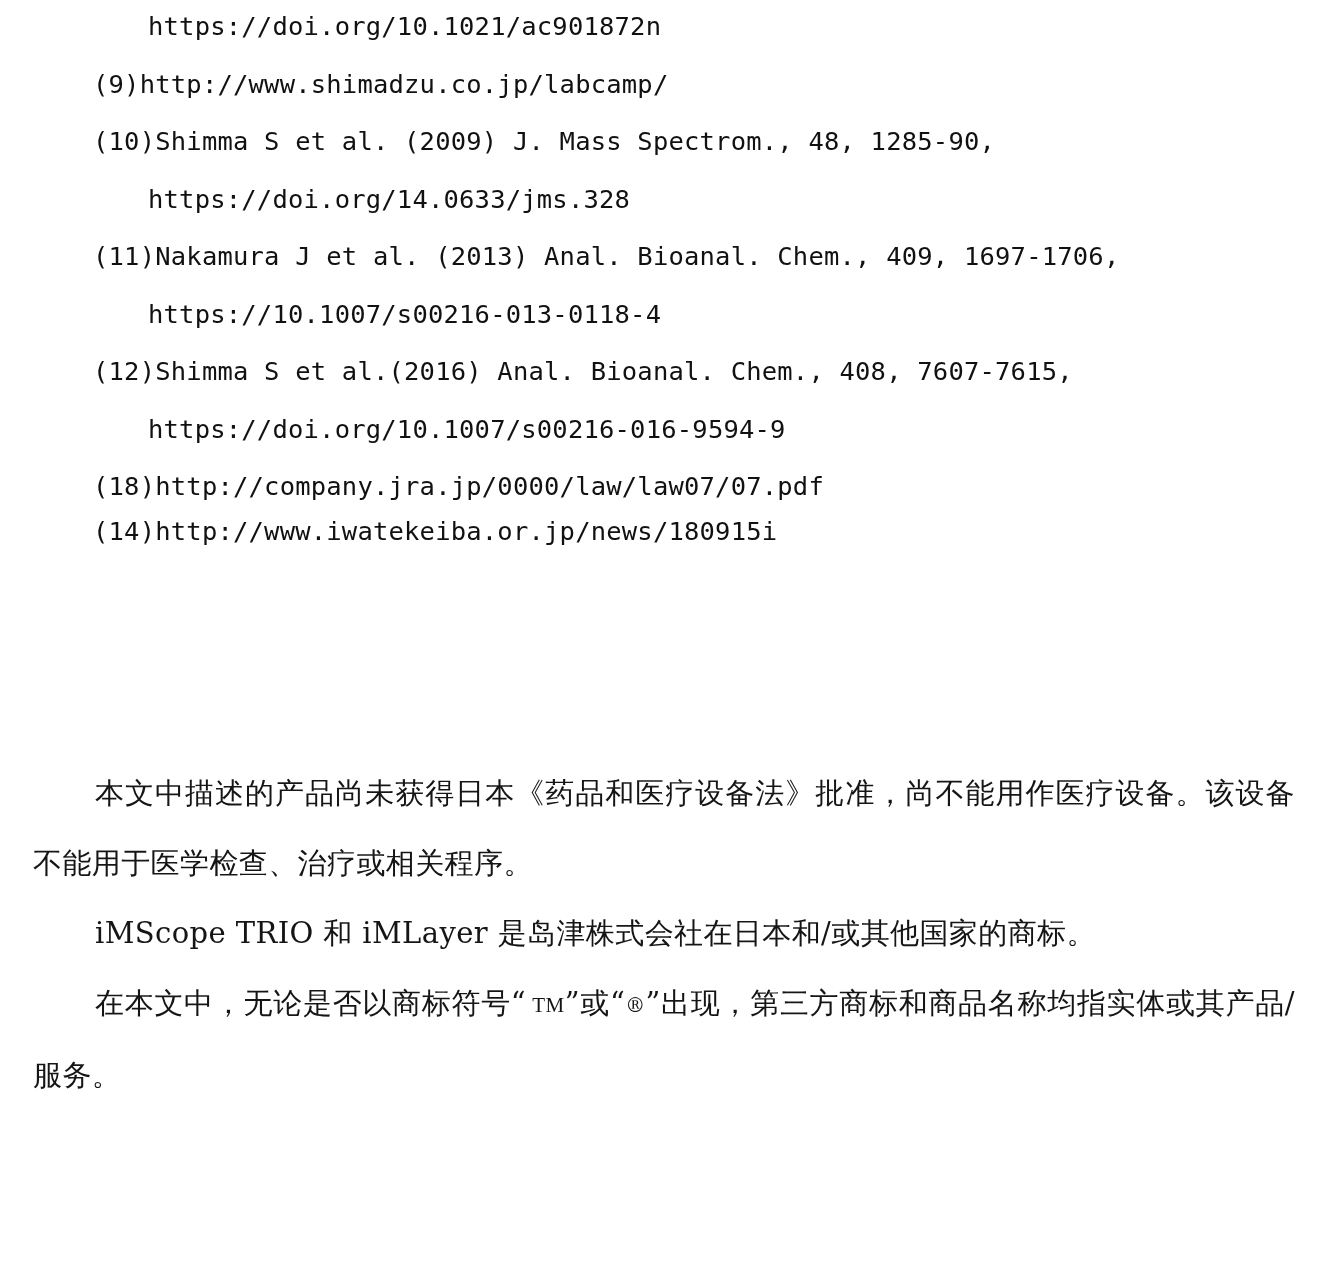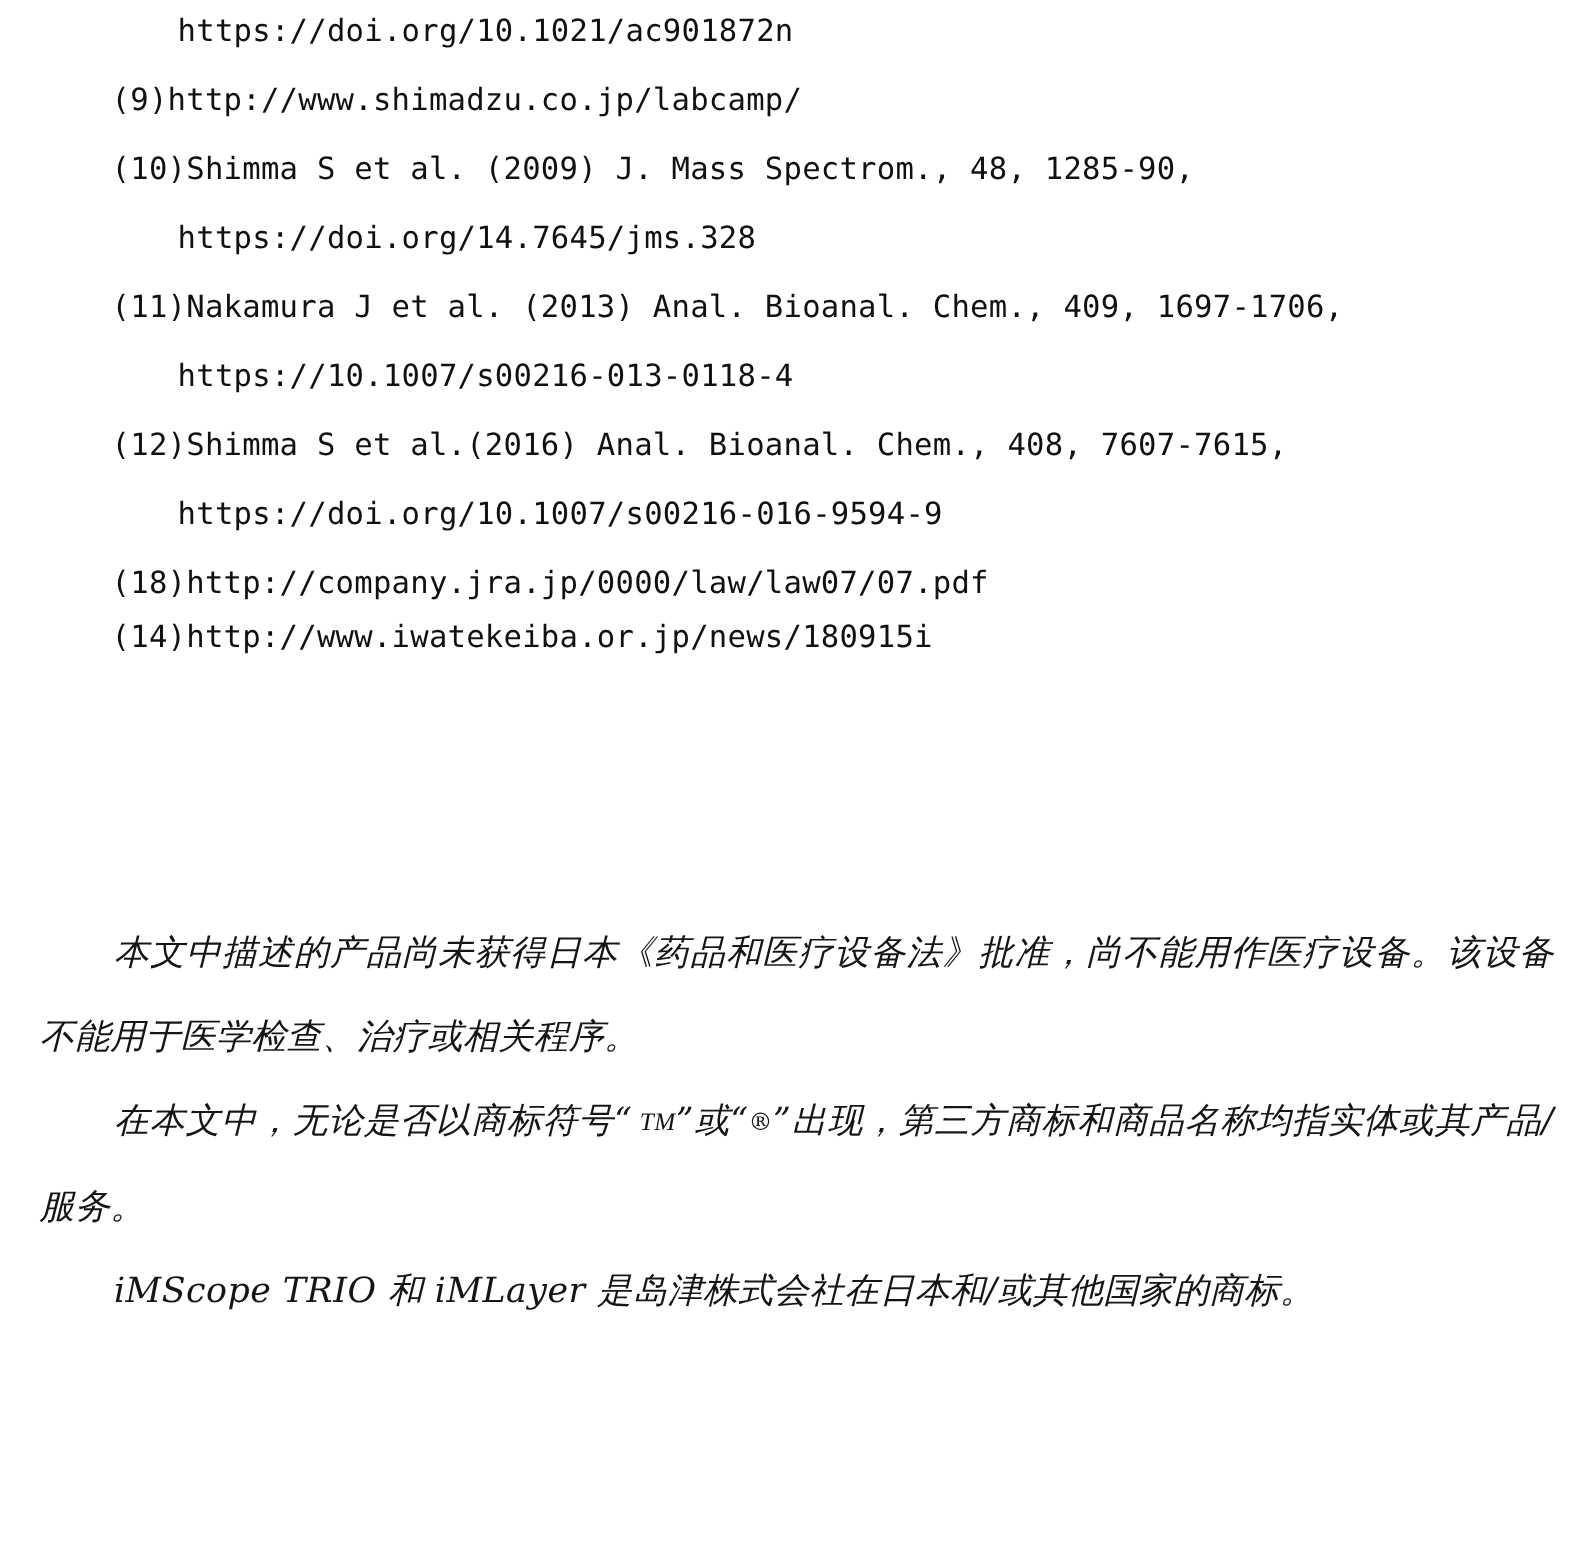--- a/index.html
+++ b/index.html
@@ -73,21 +73,20 @@
   .cn-para {
     font-family: "DejaVu Serif", "Liberation Serif", serif;
     font-size: 29px;
     line-height: 70px;
     color: #151515;
     text-align: justify;
     text-justify: inter-ideograph;
     margin: 0;
     text-indent: 62px;
     letter-spacing: 0.4px;
-    font-style: italic;
   }
 
   .cn-para + .cn-para {
     margin-top: 0;
   }
 
   .tm-mark {
     font-family: "Liberation Serif", "DejaVu Serif", serif;
     font-size: 21px;
     letter-spacing: 0.5px;
@@ -104,37 +103,37 @@
 
 <div class="page">
 
   <div class="reference-list">
 
     <div class="ref-line ref-cont" style="top:14px;">https://doi.org/10.1021/ac901872n</div>
 
     <div class="ref-line ref-entry" style="top:46px;"><span class="ref-num">(9)</span><span class="ref-text">http://www.shimadzu.co.jp/labcamp/</span></div>
 
     <div class="ref-line ref-entry" style="top:78px;"><span class="ref-num">(10)</span><span class="ref-text">Shimma S et al. (2009) J. Mass Spectrom., 48, 1285-90,</span></div>
-    <div class="ref-line ref-cont" style="top:110px;">https://doi.org/14.7645/jms.328</div>
+    <div class="ref-line ref-cont" style="top:110px;">https://doi.org/14.0633/jms.328</div>
 
     <div class="ref-line ref-entry" style="top:142px;"><span class="ref-num">(11)</span><span class="ref-text">Nakamura J et al. (2013) Anal. Bioanal. Chem., 409, 1697-1706,</span></div>
     <div class="ref-line ref-cont" style="top:174px;">https://10.1007/s00216-013-0118-4</div>
 
     <div class="ref-line ref-entry" style="top:206px;"><span class="ref-num">(12)</span><span class="ref-text">Shimma S et al.(2016) Anal. Bioanal. Chem., 408, 7607-7615,</span></div>
     <div class="ref-line ref-cont" style="top:238px;">https://doi.org/10.1007/s00216-016-9594-9</div>
 
     <div class="ref-line ref-entry" style="top:270px;"><span class="ref-num">(18)</span><span class="ref-text">http://company.jra.jp/0000/law/law07/07.pdf</span></div>
 
     <div class="ref-line ref-entry" style="top:289px;"><span class="ref-num">(14)</span><span class="ref-text">http://www.iwatekeiba.or.jp/news/180915i</span></div>
 
   </div>
 
   <div class="body-block">
 
     <p class="cn-para">本文中描述的产品尚未获得日本《药品和医疗设备法》批准，尚不能用作医疗设备。该设备不能用于医学检查、治疗或相关程序。</p>
 
+    <p class="cn-para">iMScope TRIO 和 iMLayer 是岛津株式会社在日本和/或其他国家的商标。</p>
+
     <p class="cn-para"><span>在本文中，无论是否以商标符号“</span><span class="tm-mark"> TM</span><span>”或“</span><span class="reg-mark">®</span><span>”出现，第三方商标和商品名称均指实体或其产品/服务。</span></p>
-
-    <p class="cn-para">iMScope TRIO 和 iMLayer 是岛津株式会社在日本和/或其他国家的商标。</p>
 
   </div>
 
 </div>
 
 </body></html>

